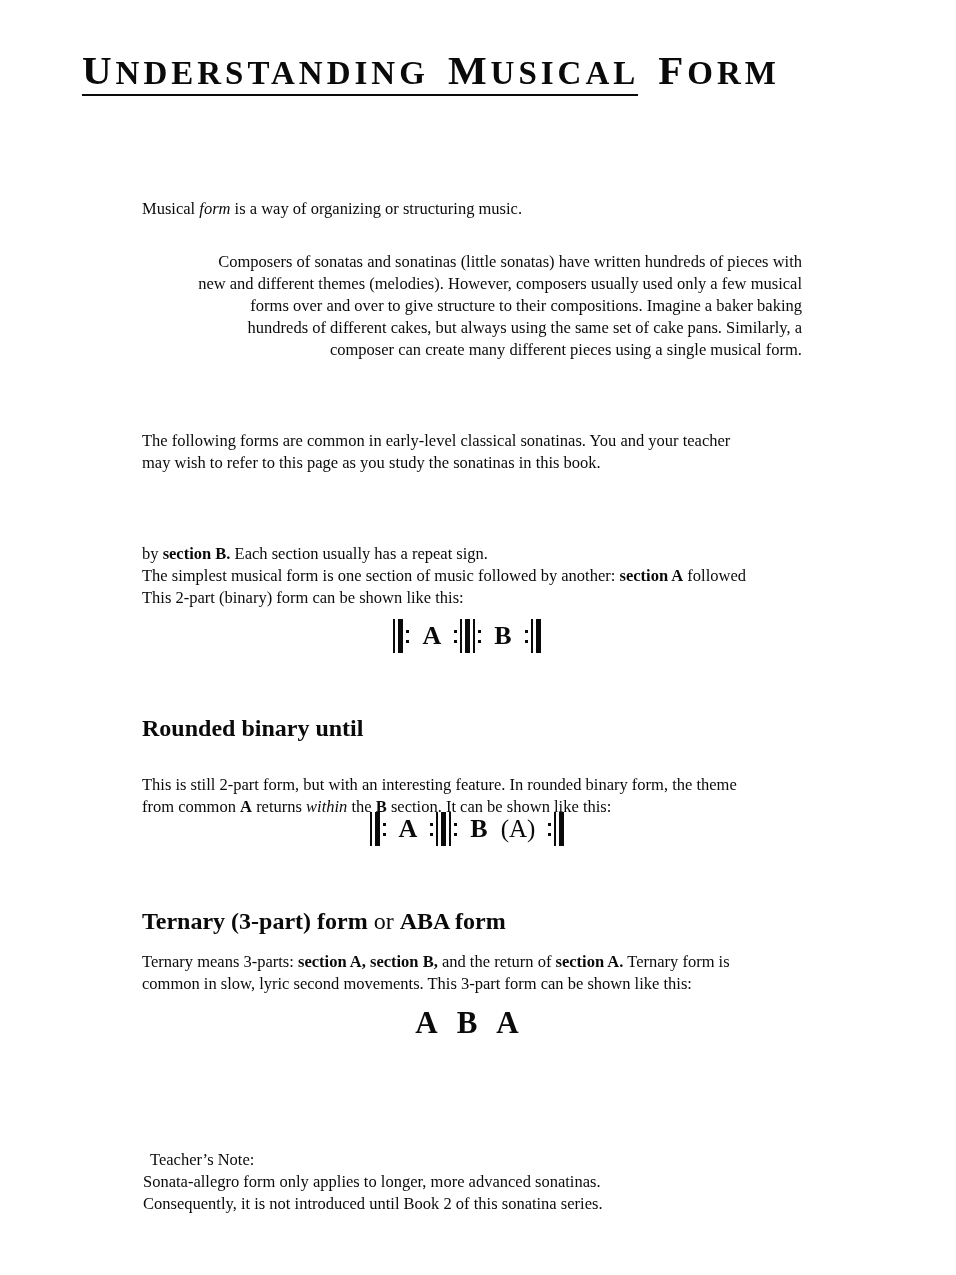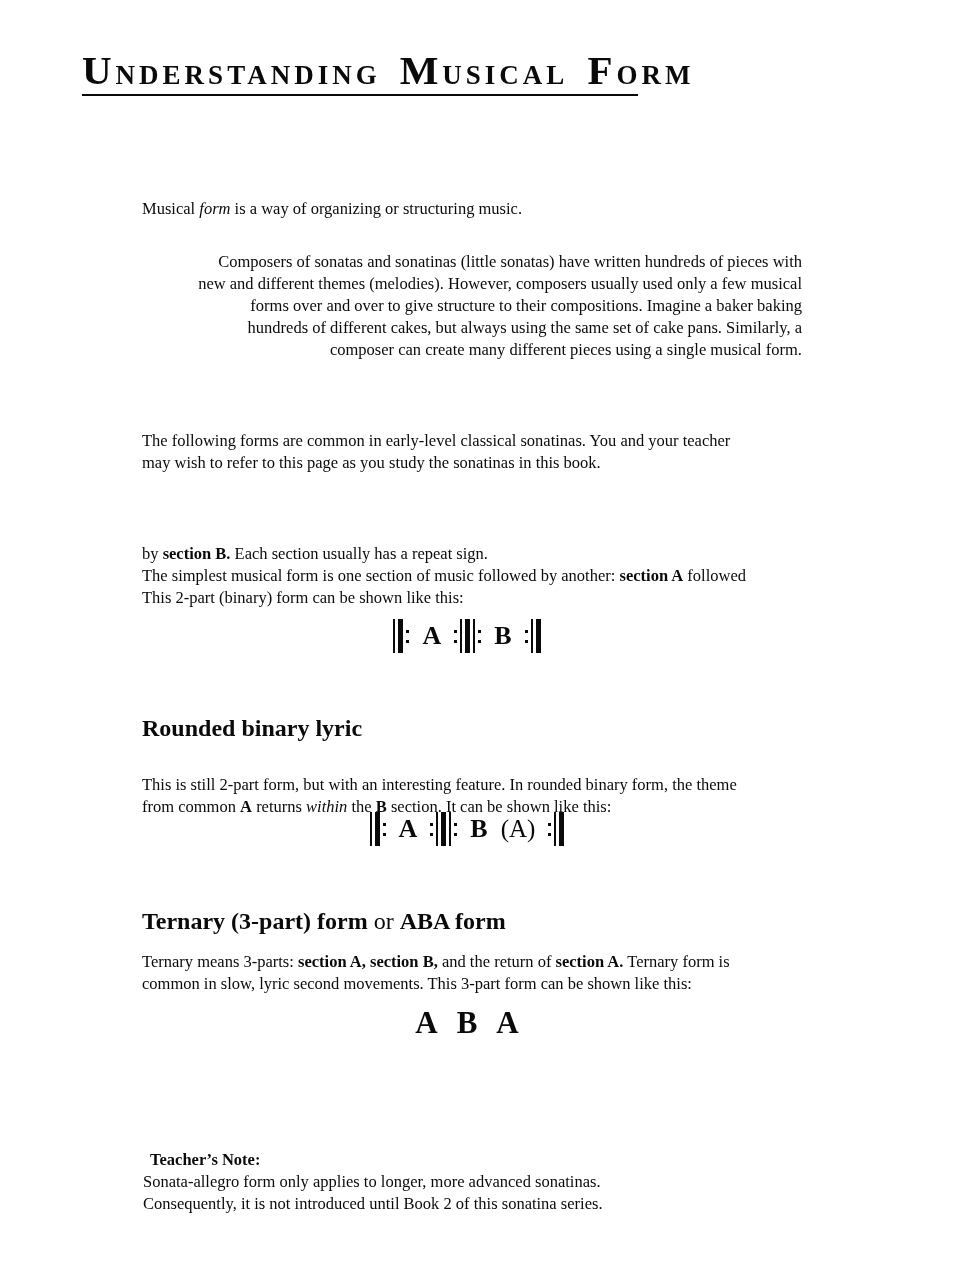--- a/index.html
+++ b/index.html
@@ -4,21 +4,21 @@
 <style>
   html,body{margin:0;padding:0;background:#ffffff;}
   .page{
     position:relative;width:956px;height:1275px;background:#ffffff;
     font-family:"Liberation Serif", serif;color:#0a0a0a;overflow:hidden;
   }
   
   .title{position:absolute;left:82px;top:46px;white-space:nowrap;font-weight:bold;}
   .title .word{margin-right:15px;}
   .title .init{font-size:41px;letter-spacing:4px;}
-  .title .rest{font-size:27px;letter-spacing:4px;}
+  .title .rest{font-size:33px;letter-spacing:4px;}
   .title-rule{position:absolute;left:82px;top:94px;width:556px;height:2px;background:#0a0a0a;}
   
   .block{position:absolute;left:142px;width:660px;font-size:16.5px;line-height:22px;}
   .line{white-space:nowrap;}
   .b{font-weight:bold;}
   .i{font-style:italic;}
   
   .heading{position:absolute;left:142px;font-size:24px;line-height:30px;font-weight:bold;white-space:nowrap;}
   .heading .mid{font-weight:normal;}
   
@@ -32,21 +32,21 @@
   .bar{height:34px;background:#0a0a0a;display:inline-block;}
   .bar.thin{width:2px;}
   .bar.thick{width:5px;}
   .dots{display:inline-flex;flex-direction:column;justify-content:center;gap:7px;height:34px;}
   .dot{width:3px;height:3px;background:#0a0a0a;}
   
   .aba{position:absolute;left:142px;width:650px;display:flex;justify-content:center;gap:19px;}
   .aba span{font-size:31px;font-weight:bold;line-height:36px;}
   
   .note{position:absolute;left:143px;top:1149px;font-size:16.5px;line-height:22px;}
-  .note .nh{font-weight:bold;padding-left:7px;}
+  .note .nh{font-weight:normal;padding-left:7px;}
 </style>
 </head>
 <body>
 
 <div class="page">
 
   <div class="title">
     <span class="word"><span class="init">U</span><span class="rest">NDERSTANDING</span></span>
     <span class="word"><span class="init">M</span><span class="rest">USICAL</span></span>
     <span class="word"><span class="init">F</span><span class="rest">ORM</span></span>
@@ -103,21 +103,21 @@
         <span class="dots">
           <span class="dot"></span>
           <span class="dot"></span>
         </span>
         <span class="bar thin"></span>
         <span class="bar thick"></span>
       </span>
   </div>
 
   <div class="heading" style="top:713px;">
-    <span>Rounded binary lyric</span>
+    <span>Rounded binary until</span>
   </div>
   <div class="block" style="top:758px;margin-top:16px;">
     <div class="line">This is still 2-part form, but with an interesting feature. In rounded binary form, the theme</div>
     <div class="line"><span>from common </span><span class="b">A</span><span> returns </span><span class="i">within</span><span> the </span><span class="b">B</span><span> section. It can be shown like this:</span></div>
   </div>
   <div class="notation" style="top:808px;">
     <span class="rsign">
         <span class="bar thin"></span>
         <span class="bar thick"></span>
         <span class="dots">

